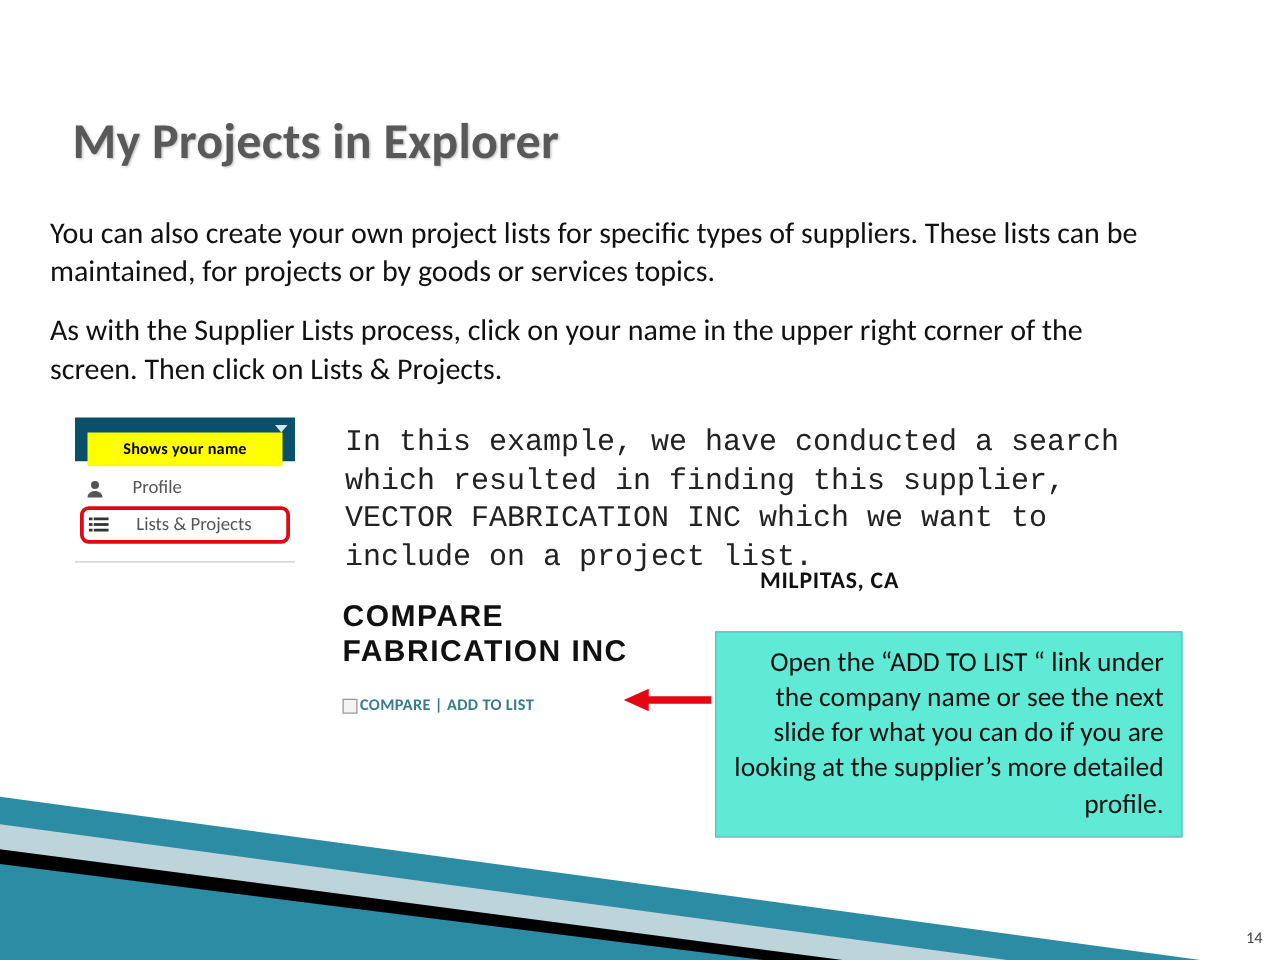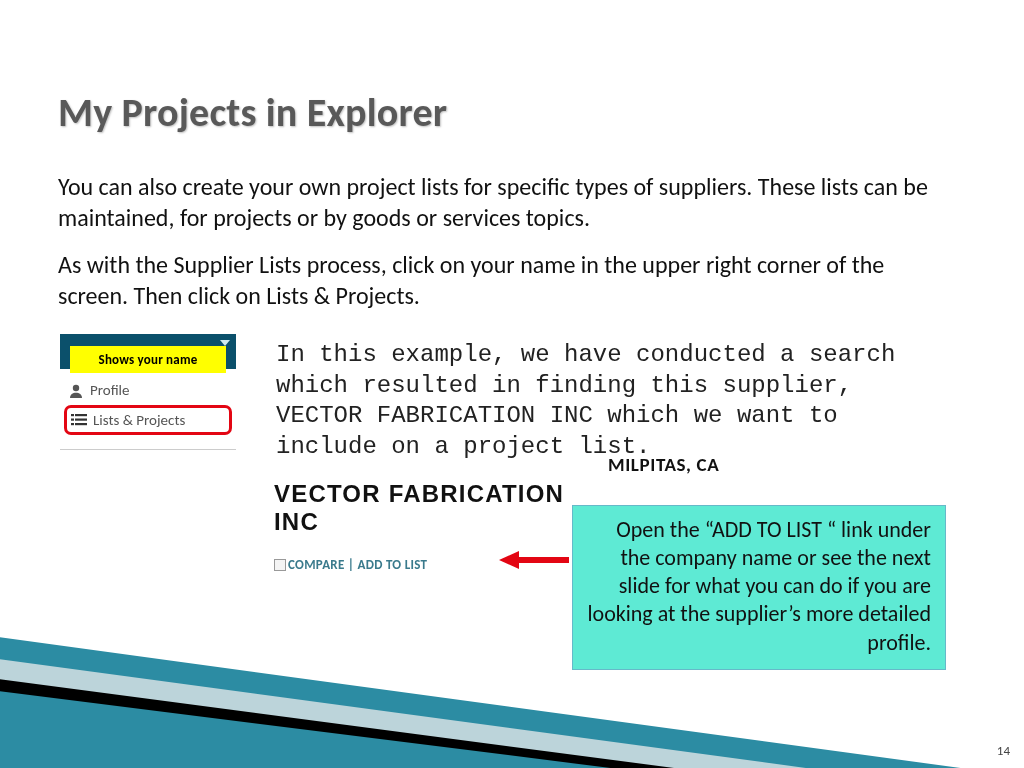--- a/index.html
+++ b/index.html
@@ -1,29 +1,29 @@
 <!DOCTYPE html>
 <html><head>
 <meta charset="utf-8">
 <style>
   * { box-sizing: border-box; margin: 0; padding: 0; }
   html, body { width: 1024px; height: 768px; font-family: Calibri, Arial, sans-serif; background: #fff; overflow: hidden; color: #222; }
   .slide { position: relative; width: 1024px; height: 768px; }
   .title { position: absolute; top: 88px; left: 58px; font-size: 40px; font-weight: 700; color: #595959; text-shadow: 1px 1px 2px rgba(0,0,0,.25); letter-spacing: .2px; }
-  .para { position: absolute; left: 58px; width: 890px; font-size: 24px; line-height: 1.28; color: #111; }
+  .para { position: absolute; left: 40px; width: 890px; font-size: 24px; line-height: 1.28; color: #111; }
   .para.p1 { top: 172px; }
   .para.p2 { top: 250px; }
   .right-para { position: absolute; left: 276px; top: 340px; width: 640px; font-size: 24px; line-height: 1.28; font-family: Liberation Mono, monospace; }
   
   .menu-wrap { position: absolute; left: 60px; top: 334px; width: 176px; }
   .menu-top { background: #0b506b; height: 35px; padding: 12px 10px 12px 10px; position: relative; }
   .menu-top::after { content: ""; position: absolute; right: 6px; top: 6px; width: 0; height: 0; border-left: 5px solid transparent; border-right: 5px solid transparent; border-top: 6px solid #cfe9ee; }
   .name-chip { background: #ffff00; color: #000; font-weight: 700; font-size: 13px; text-align: center; padding: 6px 4px; letter-spacing: .2px; }
   .menu-items { border-bottom: 1px solid #ccc; padding: 8px 4px 14px 4px; }
-  .menu-item { display: flex; align-items: center; gap: 6px; padding: 4px 4px; font-size: 15px; color: #555; }
+  .menu-item { display: flex; align-items: center; gap: 22px; padding: 4px 4px; font-size: 15px; color: #555; }
   .menu-item.highlighted { border: 3px solid #e30613; border-radius: 7px; padding: 3px 4px; margin-top: 2px; }
   .icon { width: 16px; height: 14px; display: inline-block; }
   
   .supplier { position: absolute; left: 274px; top: 480px; width: 300px; }
   .supplier-name { font-size: 24px; font-weight: 800; letter-spacing: 1.2px; color: #111; line-height: 1.15; font-family: Arial, sans-serif; }
   .supplier-actions { margin-top: 22px; display: flex; align-items: center; gap: 2px; }
   .fake-checkbox { width: 12px; height: 12px; border: 1px solid #999; background: #f4f4f4; display: inline-block; }
   .action-link { font-size: 13px; font-weight: 700; color: #3a7a8c; letter-spacing: .3px; }
   .location { position: absolute; left: 608px; top: 453px; font-size: 19px; font-weight: 700; letter-spacing: .6px; color: #111; }
   
@@ -75,21 +75,21 @@
         <span>Lists &amp; Projects</span>
       </div>
     </div>
   </div>
 
   <div class="right-para">In this example, we have conducted a search which resulted in finding this supplier, VECTOR FABRICATION INC which we want to include on a project list.</div>
 
   <div class="location">MILPITAS, CA</div>
 
   <div class="supplier">
-    <div class="supplier-name">VECTOR FABRICATION INC</div>
+    <div class="supplier-name">COMPARE FABRICATION INC</div>
     <div class="supplier-actions">
       <span class="fake-checkbox"></span>
       <span class="action-link">COMPARE | ADD TO LIST</span>
     </div>
   </div>
 
   <div class="arrow">
     <div class="head"></div>
       <div class="shaft"></div>
   </div>

